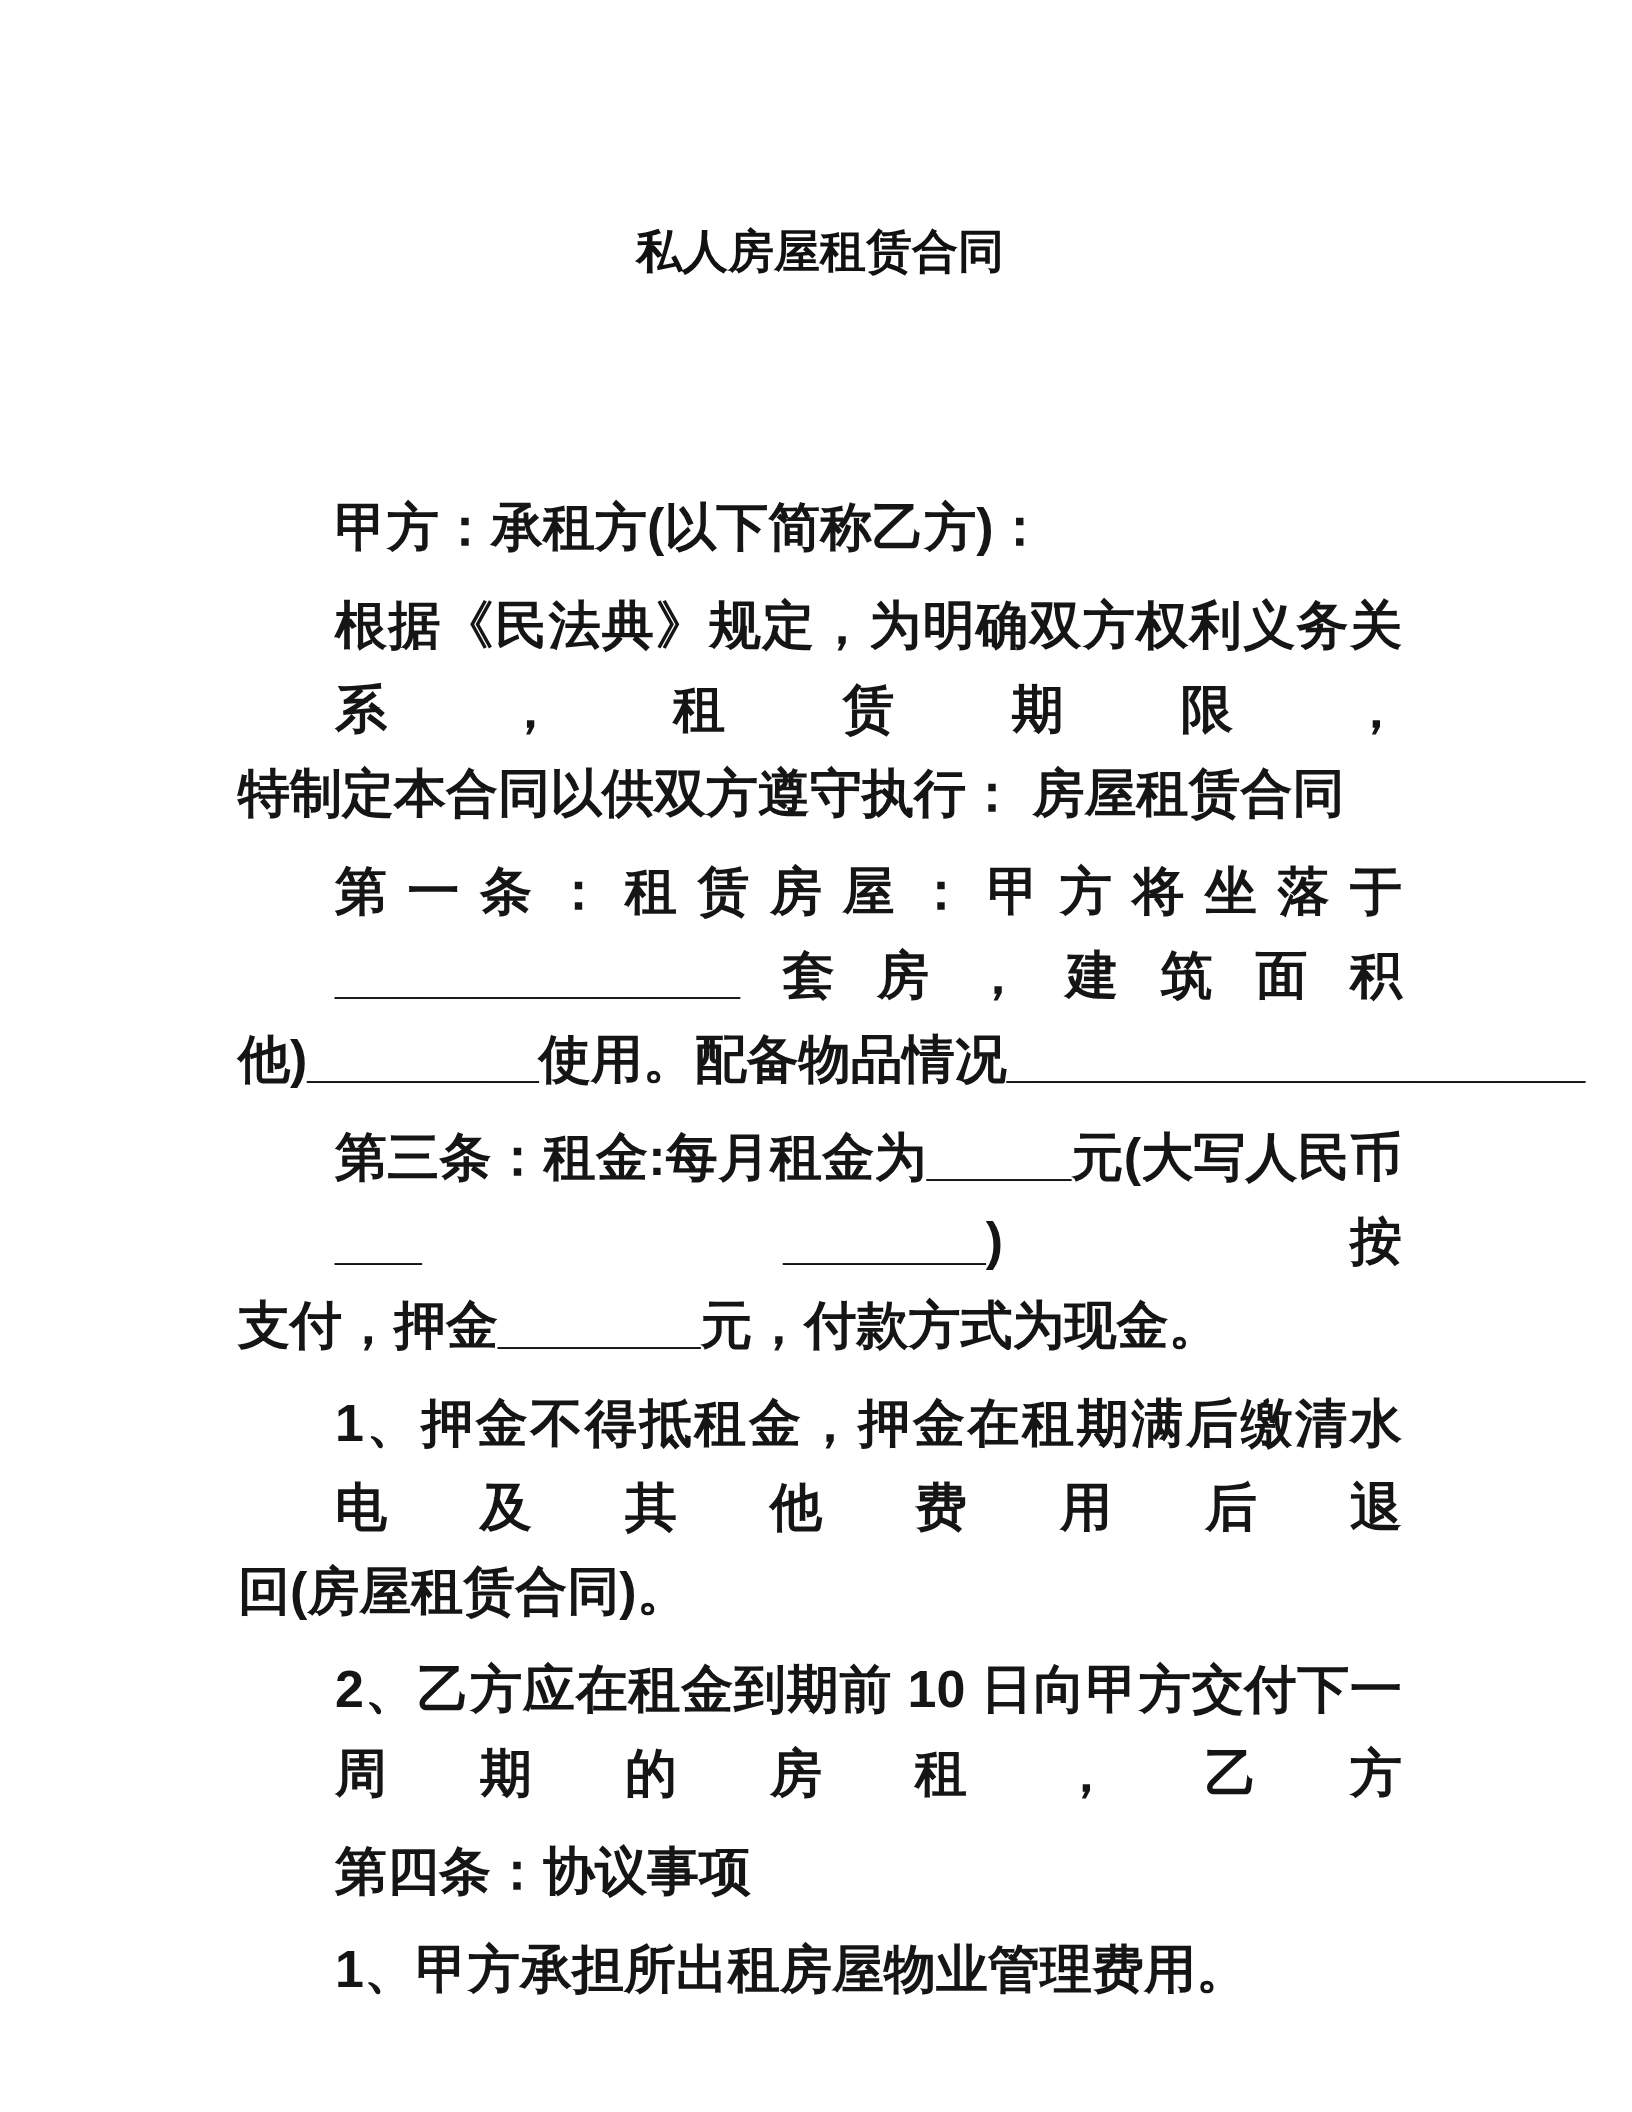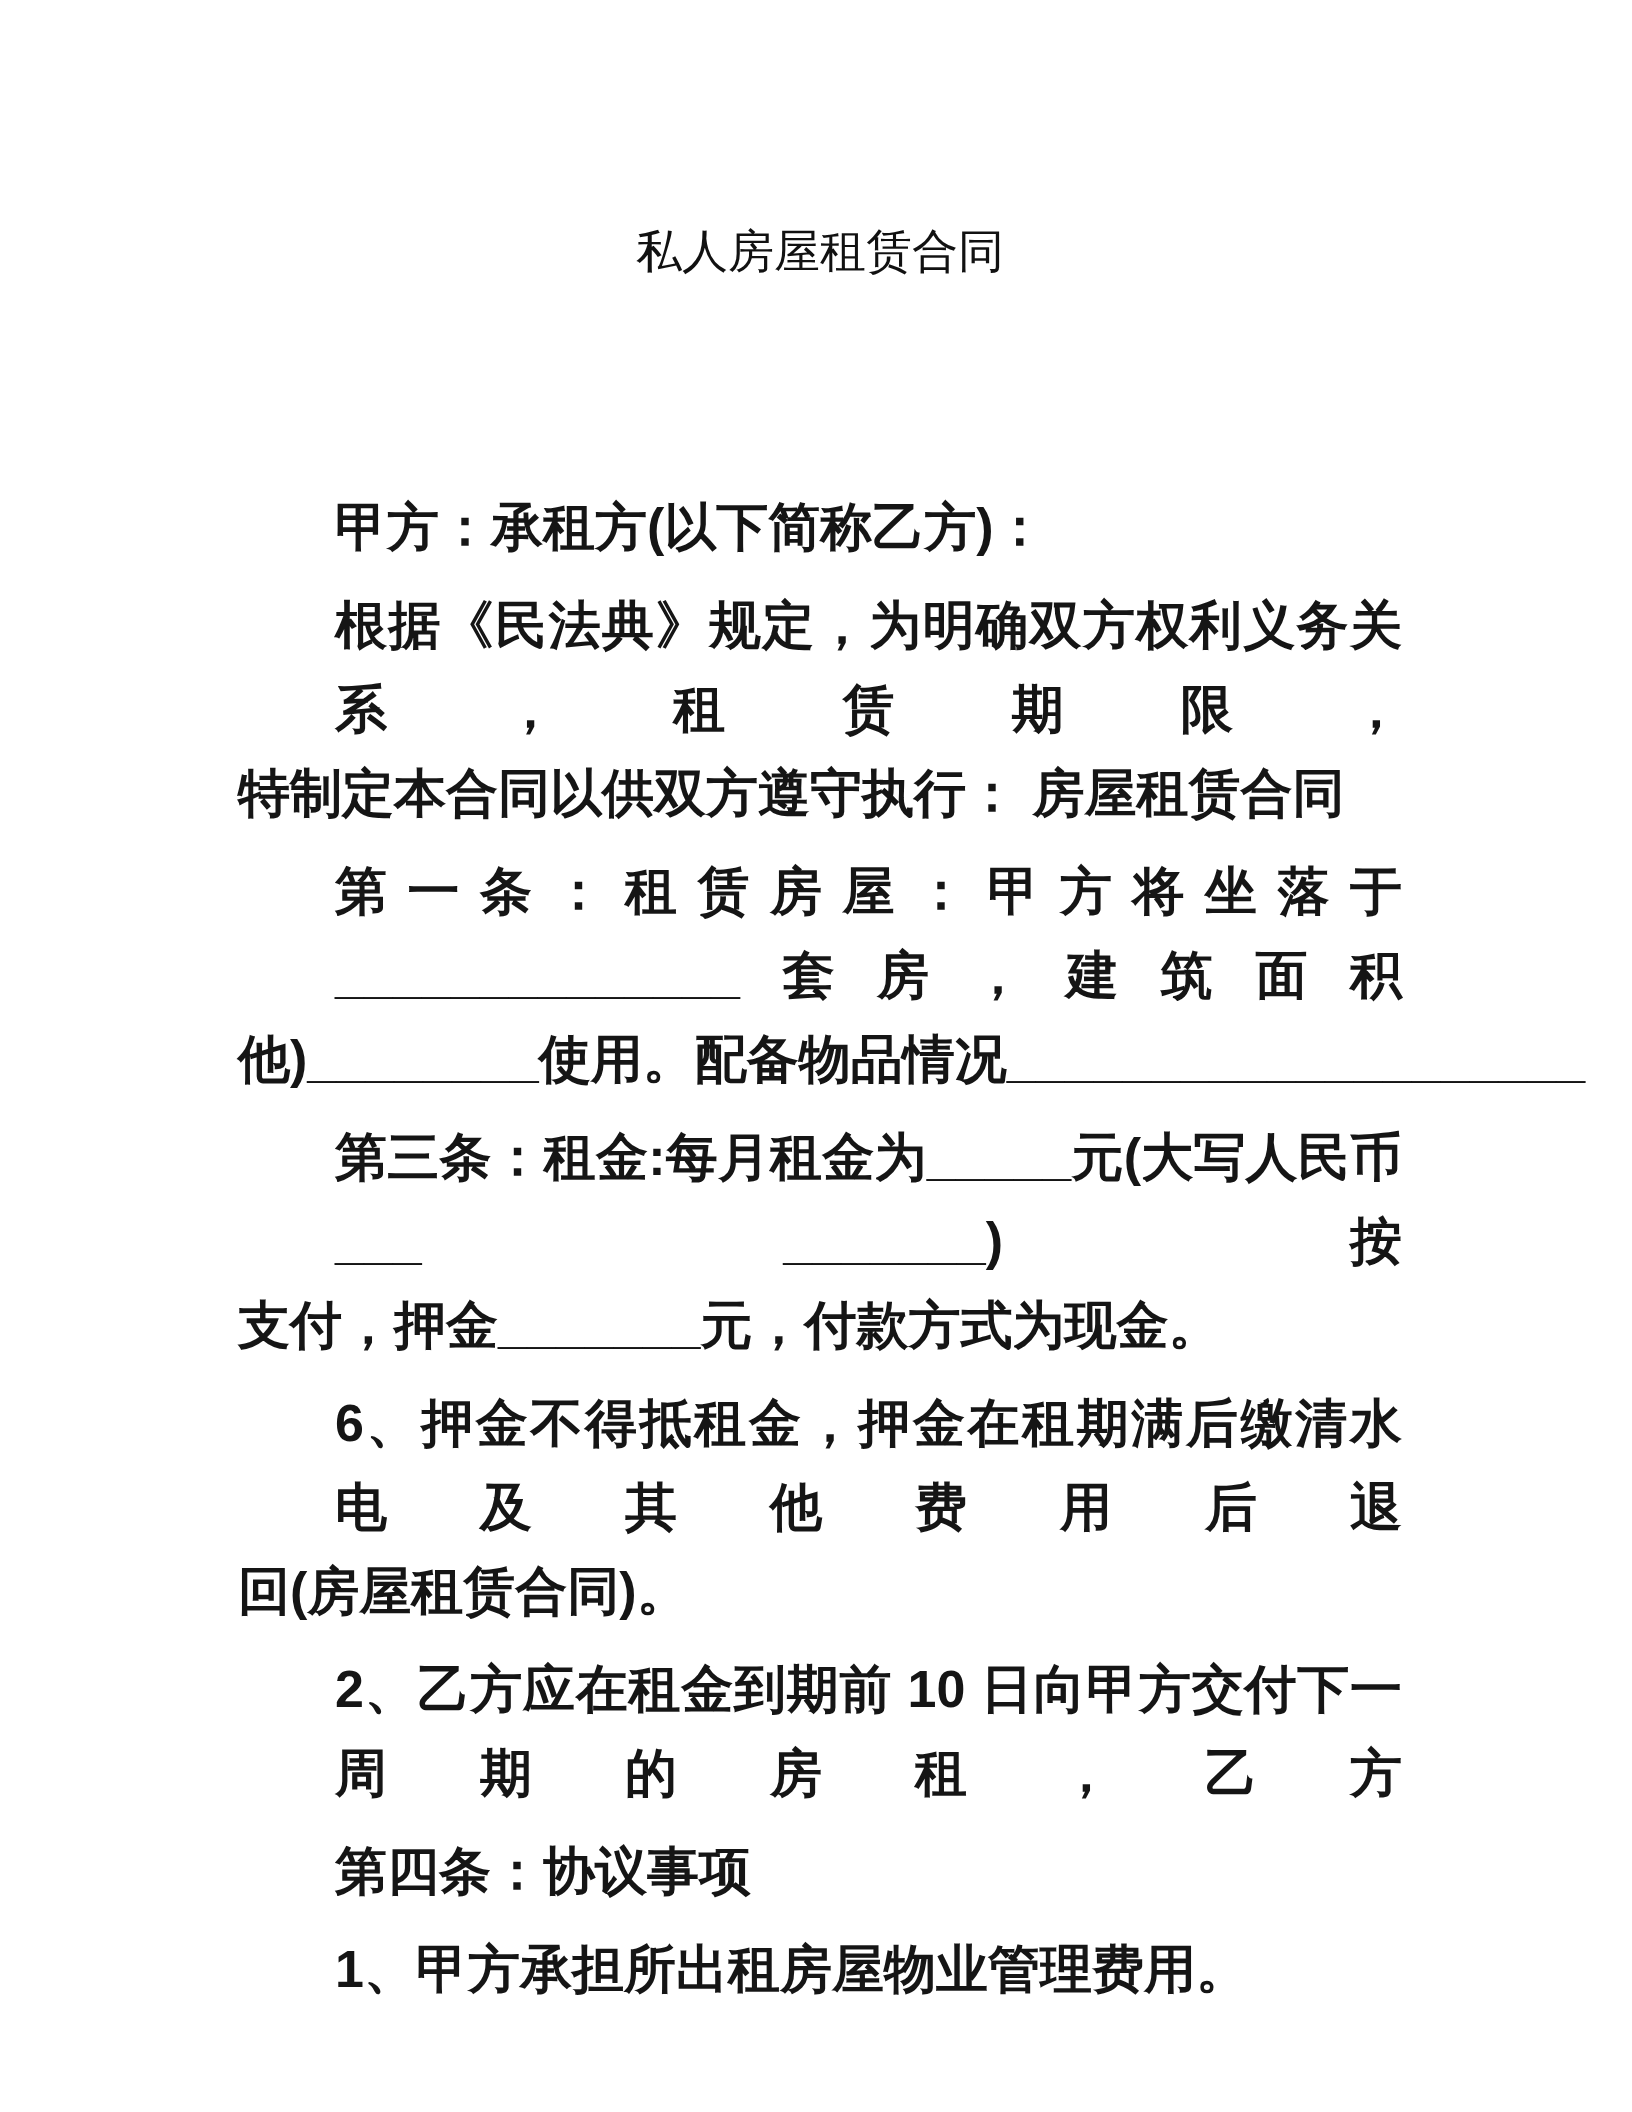--- a/index.html
+++ b/index.html
@@ -14,21 +14,21 @@
   .page {
     box-sizing: border-box;
     width: 1632px;
     height: 2112px;
     padding: 221px 230px 0 238px;
     background: #ffffff;
   }
   .doc-title {
     margin: 0 0 204px 0;
     font-size: 46px;
-    font-weight: 400;
+    font-weight: 700;
     line-height: 60px;
     text-align: center;
     color: #111111;
   }
   .doc-body { }
   .para { margin: 0 0 14px 0; }
   .line {
     font-size: 52px;
     font-weight: 700;
     line-height: 84px;
@@ -59,21 +59,21 @@
       </div>
       <div class="para">
         <div class="line j">第一条：租赁房屋：甲方将坐落于______________套房，建筑面积</div>
         <div class="line">他)________使用。配备物品情况____________________</div>
       </div>
       <div class="para">
         <div class="line j">第三条：租金:每月租金为_____元(大写人民币___ _______)按</div>
         <div class="line">支付，押金_______元，付款方式为现金。</div>
       </div>
       <div class="para">
-        <div class="line j">6、押金不得抵租金，押金在租期满后缴清水电及其他费用后退</div>
+        <div class="line j">1、押金不得抵租金，押金在租期满后缴清水电及其他费用后退</div>
         <div class="line">回(房屋租赁合同)。</div>
       </div>
       <div class="para">
         <div class="line j">2、乙方应在租金到期前 10 日向甲方交付下一周期的房租，乙方</div>
       </div>
       <div class="para">
         <div class="line">第四条：协议事项</div>
       </div>
       <div class="para">
         <div class="line">1、甲方承担所出租房屋物业管理费用。</div>

